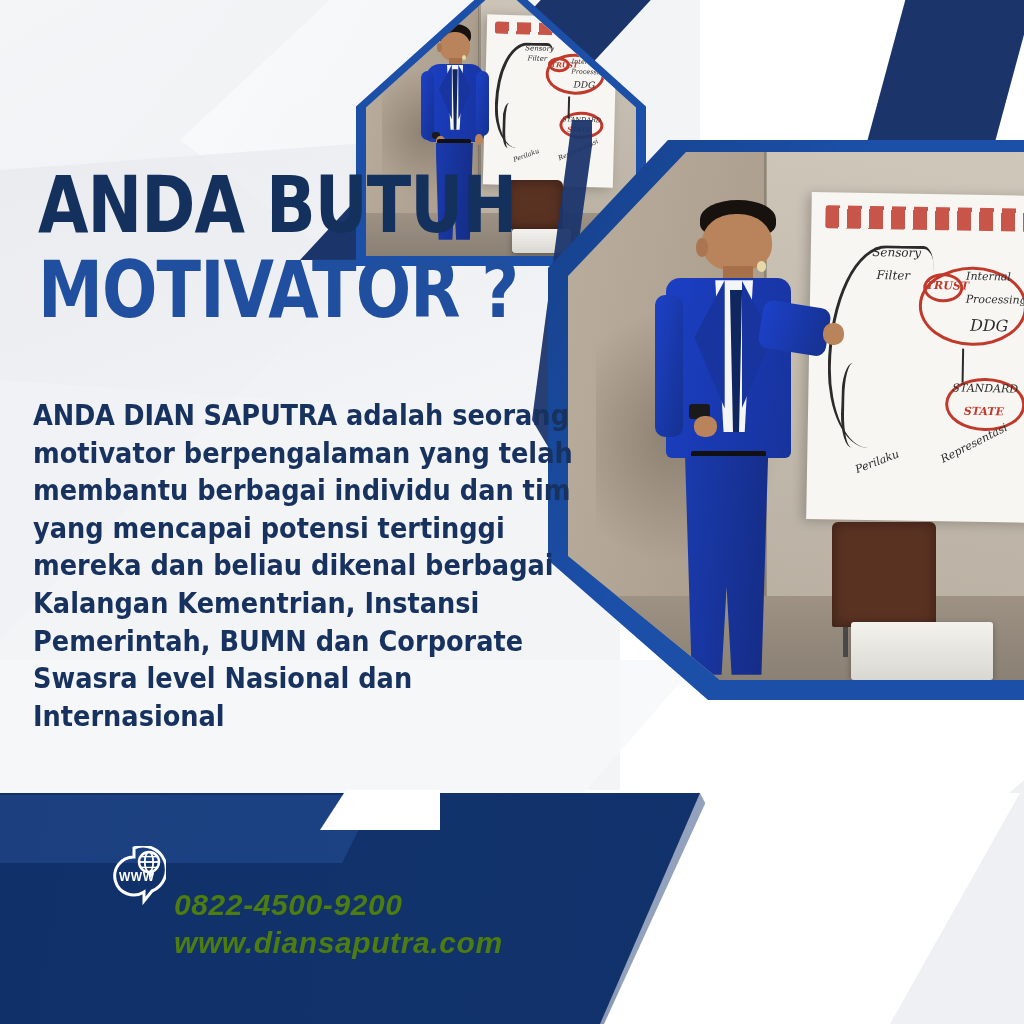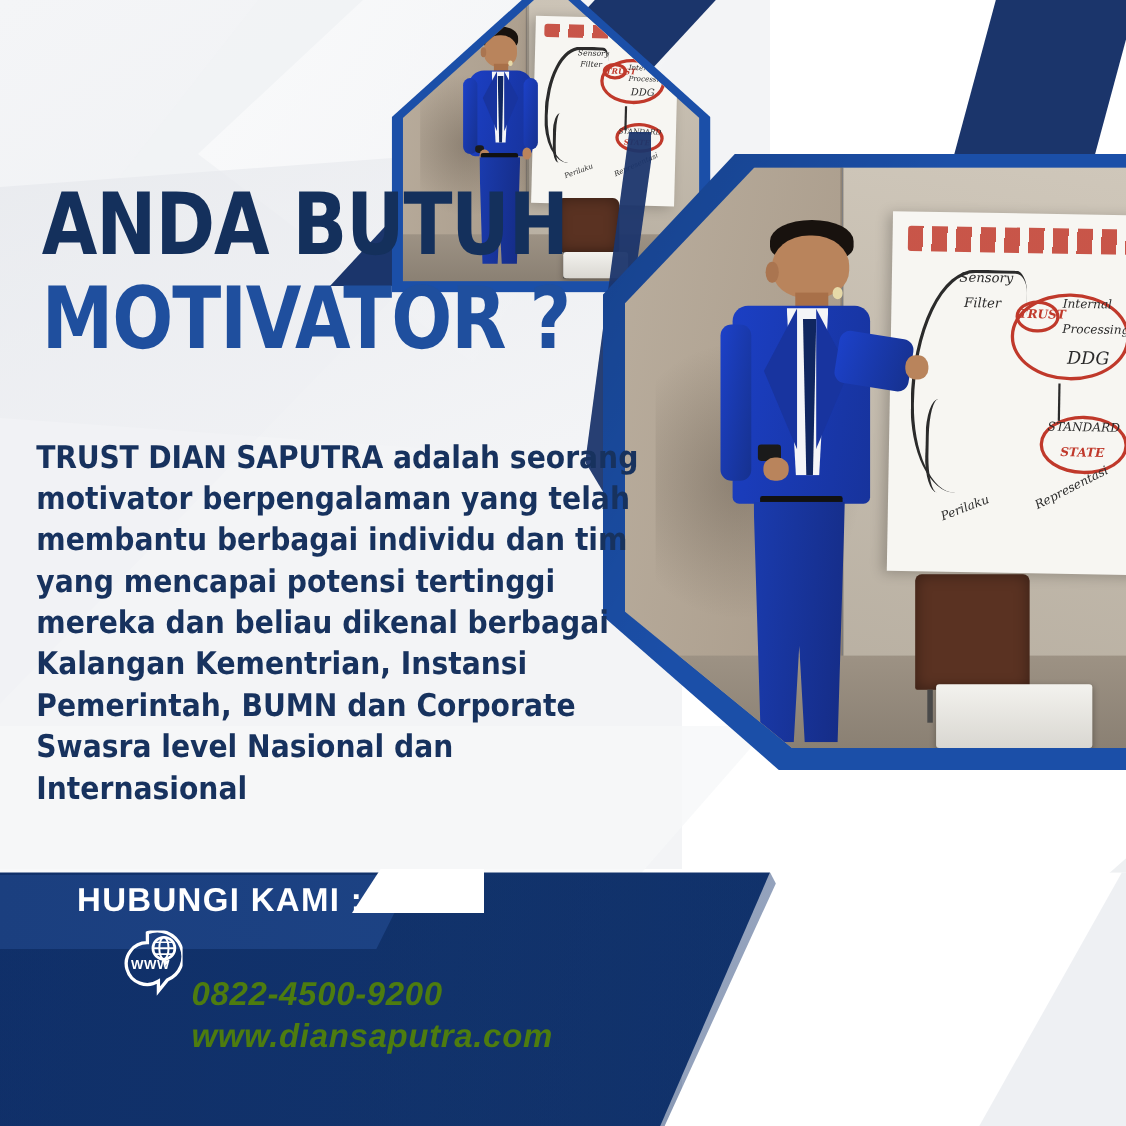--- a/index.html
+++ b/index.html
@@ -372,30 +372,29 @@
         <div class="legs" style="left:22%;top:54%;width:44%;height:46%;clip-path:polygon(0 0,100% 0,92% 100%,56% 100%,50% 60%,44% 100%,8% 100%);"></div>
       </div>
     </div>
   </div>
 
   <div class="headline">
     <span class="l1">ANDA BUTUH</span>
     <span class="l2">MOTIVATOR ?</span>
   </div>
 
-  <p class="body-copy"><b>TRUST DIAN SAPUTRA</b><span> adalah seorang motivator berpengalaman yang telah membantu berbagai individu dan tim yang mencapai potensi tertinggi mereka dan beliau dikenal berbagai Kalangan Kementrian, Instansi Pemerintah, BUMN dan Corporate Swasra level Nasional dan Internasional</span></p>
+  <p class="body-copy"><b>ANDA DIAN SAPUTRA</b><span> adalah seorang motivator berpengalaman yang telah membantu berbagai individu dan tim yang mencapai potensi tertinggi mereka dan beliau dikenal berbagai Kalangan Kementrian, Instansi Pemerintah, BUMN dan Corporate Swasra level Nasional dan Internasional</span></p>
 
   <div class="band-base"></div>
   <div class="band-base2"></div>
   <div class="band-strip"></div>
   <div class="band-notch"></div>
   <div class="band-wedge-white"></div>
   <div class="band-wedge-grey"></div>
 
-  <div class="contact-title">HUBUNGI KAMI :</div>
 
   <div class="www-icon">
     <svg viewBox="0 0 62 62" width="62" height="62" aria-hidden="true">
       <path d="M30 11 a19 19 0 1 0 10 35 l0 9 l8 -10 a19 19 0 0 0 -18 -43 z" fill="none" stroke="#ffffff" stroke-width="3"></path>
       <text x="15" y="35" font-family="Liberation Sans, sans-serif" font-size="12" font-weight="700" fill="#ffffff" letter-spacing="0.5">WWW</text>
       <circle cx="45" cy="16" r="10" fill="none" stroke="#ffffff" stroke-width="2.4"></circle>
       <ellipse cx="45" cy="16" rx="4.2" ry="10" fill="none" stroke="#ffffff" stroke-width="1.8"></ellipse>
       <line x1="35" y1="16" x2="55" y2="16" stroke="#ffffff" stroke-width="1.8"></line>
       <line x1="36.6" y1="10.6" x2="53.4" y2="10.6" stroke="#ffffff" stroke-width="1.4"></line>
       <line x1="36.6" y1="21.4" x2="53.4" y2="21.4" stroke="#ffffff" stroke-width="1.4"></line>

